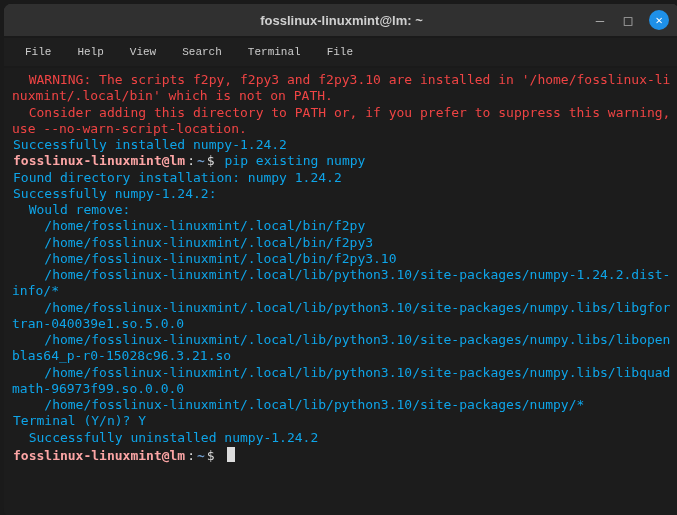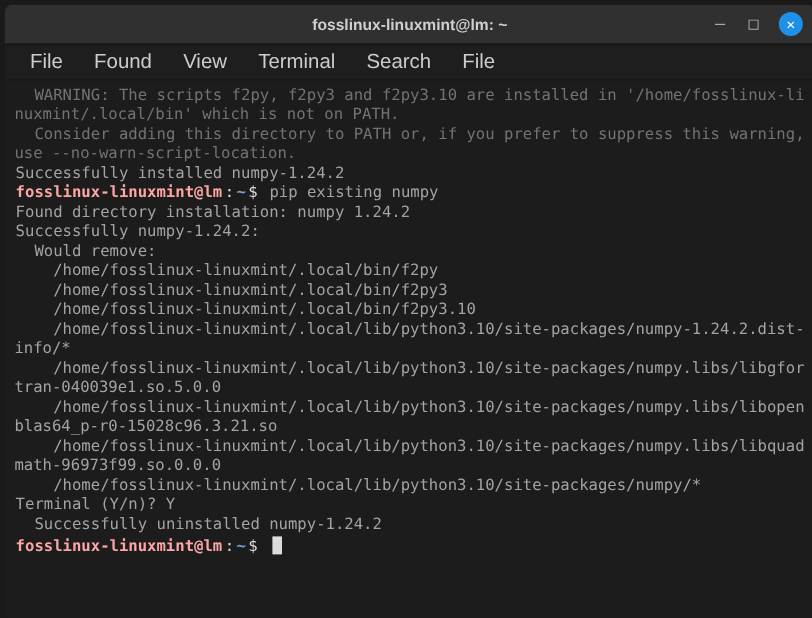--- a/index.html
+++ b/index.html
@@ -64,37 +64,37 @@
     .menubar {
       background: #1e1e1e;
       height: 28px;
       display: flex;
       align-items: center;
       padding: 0 8px;
       gap: 0;
     }
     .menu-item {
       color: #ccc;
-      font-family: Liberation Sans, sans-serif;
-      font-size: 17px;
+      font-family: Liberation Mono, monospace;
+      font-size: 11px;
       padding: 4px 12px;
       cursor: pointer;
     }
     .terminal {
       flex: 1;
       background: #1c1c1c;
       padding: 4px 8px;
       color: #dcdcdc;
       line-height: 1.25;
       overflow: hidden;
       white-space: pre-wrap;
       word-break: break-all;
     }
-    .yellow { color: #737373; }
-    .white { color: #a3a3a3; }
+    .yellow { color: #ef4444; }
+    .white { color: #0ea5e9; }
     .cursor {
       display: inline-block;
       width: 8px;
       height: 15px;
       background: #dcdcdc;
       vertical-align: text-bottom;
     }
     .prompt-user { color: #fca5a5; font-weight: bold; }
     .prompt-colon { color: #dcdcdc; }
     .prompt-path { color: #729fcf; font-weight: bold; }
@@ -107,24 +107,24 @@
   <div class="titlebar">
     <span class="title">fosslinux-linuxmint@lm: ~</span>
     <div class="controls">
       <span class="control-min">—</span>
       <span class="control-max">□</span>
       <span class="control-close">✕</span>
     </div>
   </div>
   <div class="menubar">
     <span class="menu-item">File</span>
-    <span class="menu-item">Found</span>
+    <span class="menu-item">Help</span>
     <span class="menu-item">View</span>
+    <span class="menu-item">Search</span>
     <span class="menu-item">Terminal</span>
-    <span class="menu-item">Search</span>
     <span class="menu-item">File</span>
   </div>
   <div class="terminal"><span class="yellow">  WARNING: The scripts f2py, f2py3 and f2py3.10 are installed in '/home/fosslinux-linuxmint/.local/bin' which is not on PATH.</span>
 <span class="yellow">  Consider adding this directory to PATH or, if you prefer to suppress this warning, use --no-warn-script-location.</span>
 <span class="white">Successfully installed numpy-1.24.2</span>
 <span class="prompt-user">fosslinux-linuxmint@lm</span><span class="prompt-colon">:</span><span class="prompt-path">~</span><span class="prompt-dollar">$</span><span class="white"> pip existing numpy</span>
 <span class="white">Found directory installation: numpy 1.24.2</span>
 <span class="white">Successfully numpy-1.24.2:</span>
 <span class="white">  Would remove:</span>
 <span class="white">    /home/fosslinux-linuxmint/.local/bin/f2py</span>

